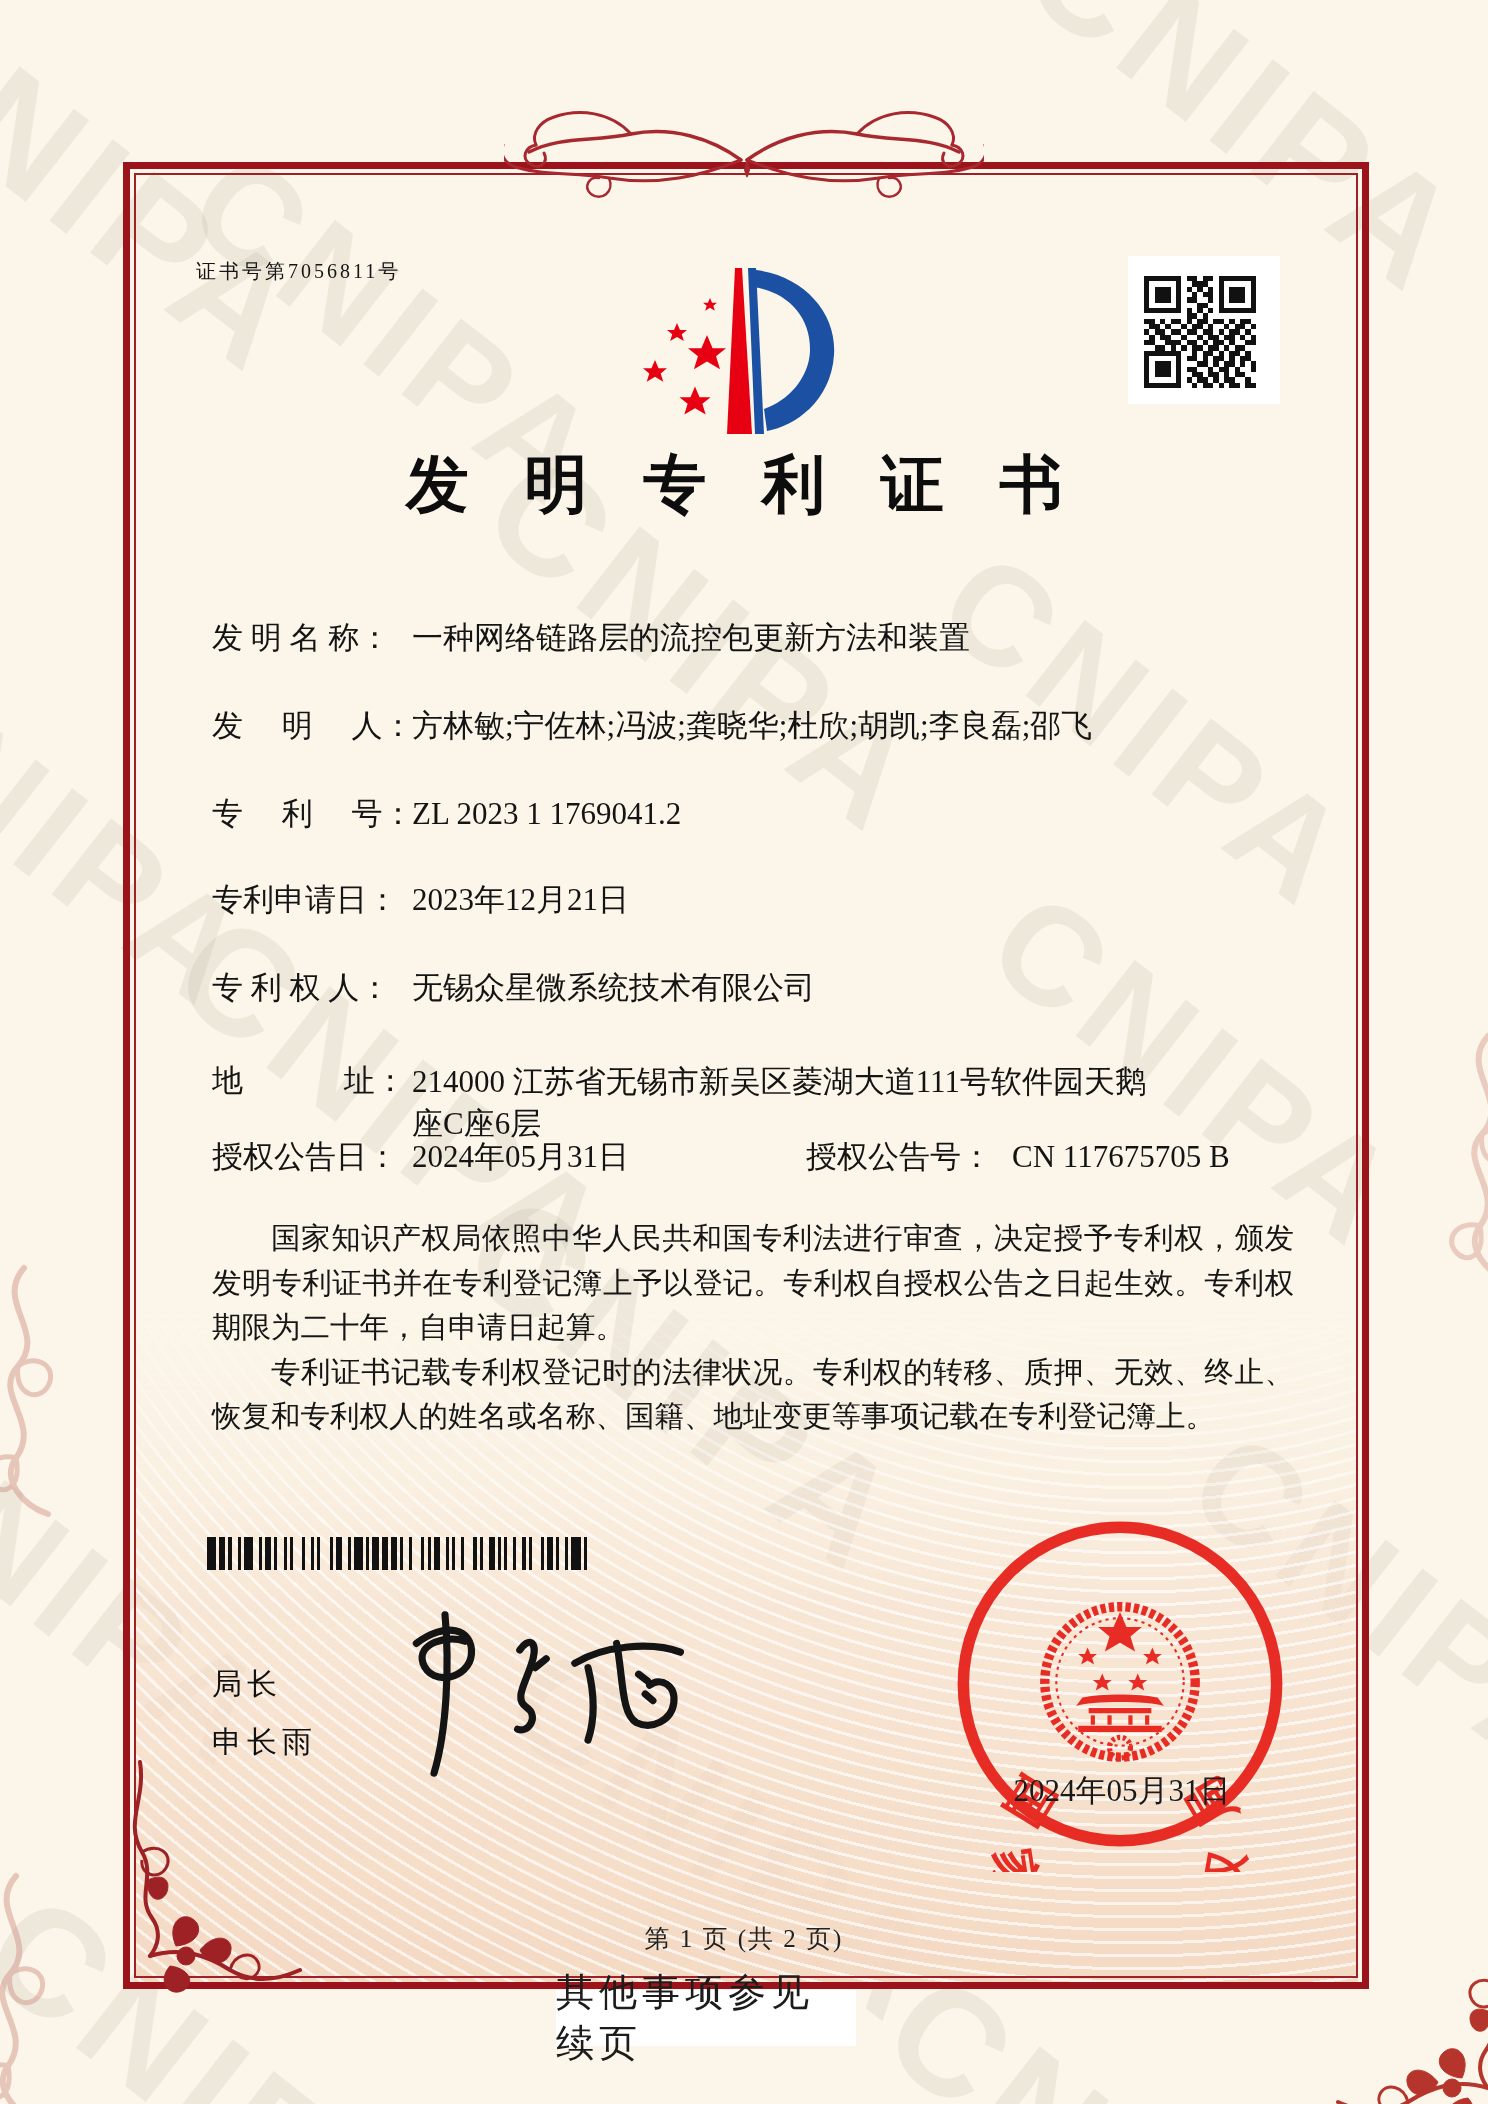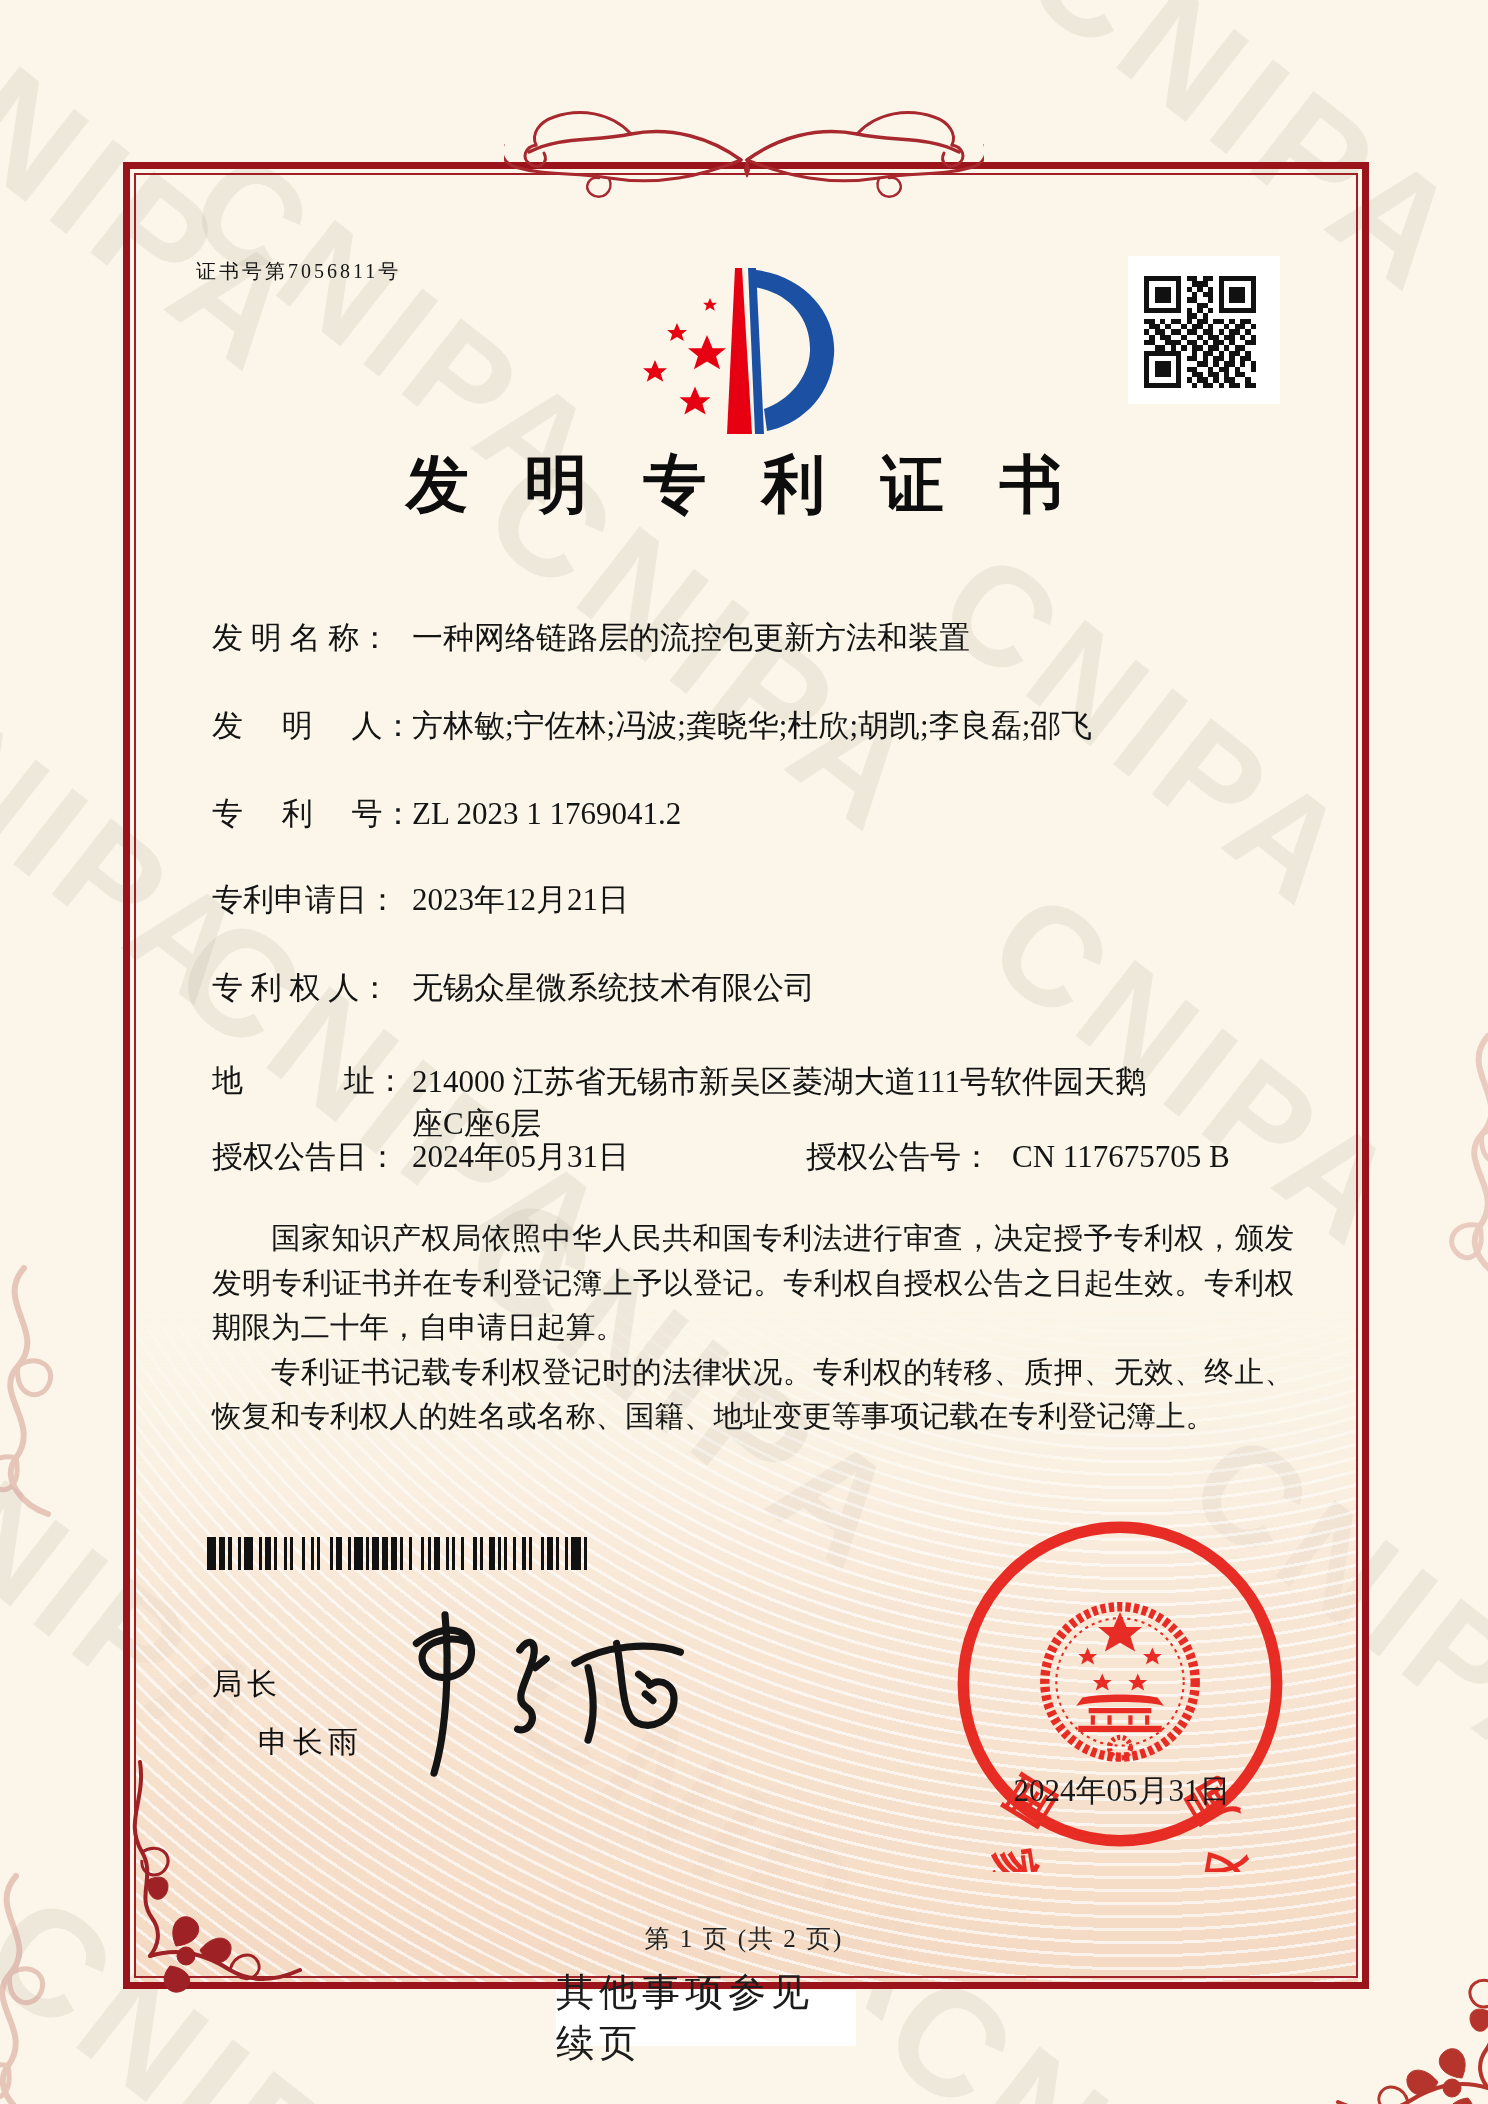--- a/index.html
+++ b/index.html
@@ -81,21 +81,21 @@
     color:#161616;text-align:justify;}
   .paras p{margin:0;text-indent:2em;}
 
   
   #barcode{left:207px;top:1537px;width:383px;height:33px;display:flex;}
 
   
   .sig-title{left:212px;top:1664px;font-size:30px;letter-spacing:5px;color:#111;
     font-family:"Liberation Sans","DejaVu Sans",sans-serif;font-weight:500;}
   .sig-name{left:212px;top:1722px;font-size:30px;letter-spacing:5px;color:#111;
-    font-family:"Liberation Sans","DejaVu Sans",sans-serif;font-weight:500;margin-left:46px;}
+    font-family:"Liberation Sans","DejaVu Sans",sans-serif;font-weight:500;}
   .sig-svg{left:368px;top:1606px;width:330px;height:176px;}
 
   
   .seal{left:932px;top:1496px;width:376px;height:376px;}
   .seal-date{left:1002px;top:1770px;width:240px;text-align:center;
     font-size:31px;color:#1a1a1a;white-space:nowrap;z-index:6;}
 
   
   .page-info{left:0;right:0;top:1922px;text-align:center;font-size:25px;
     letter-spacing:2px;color:#222;z-index:4;}

